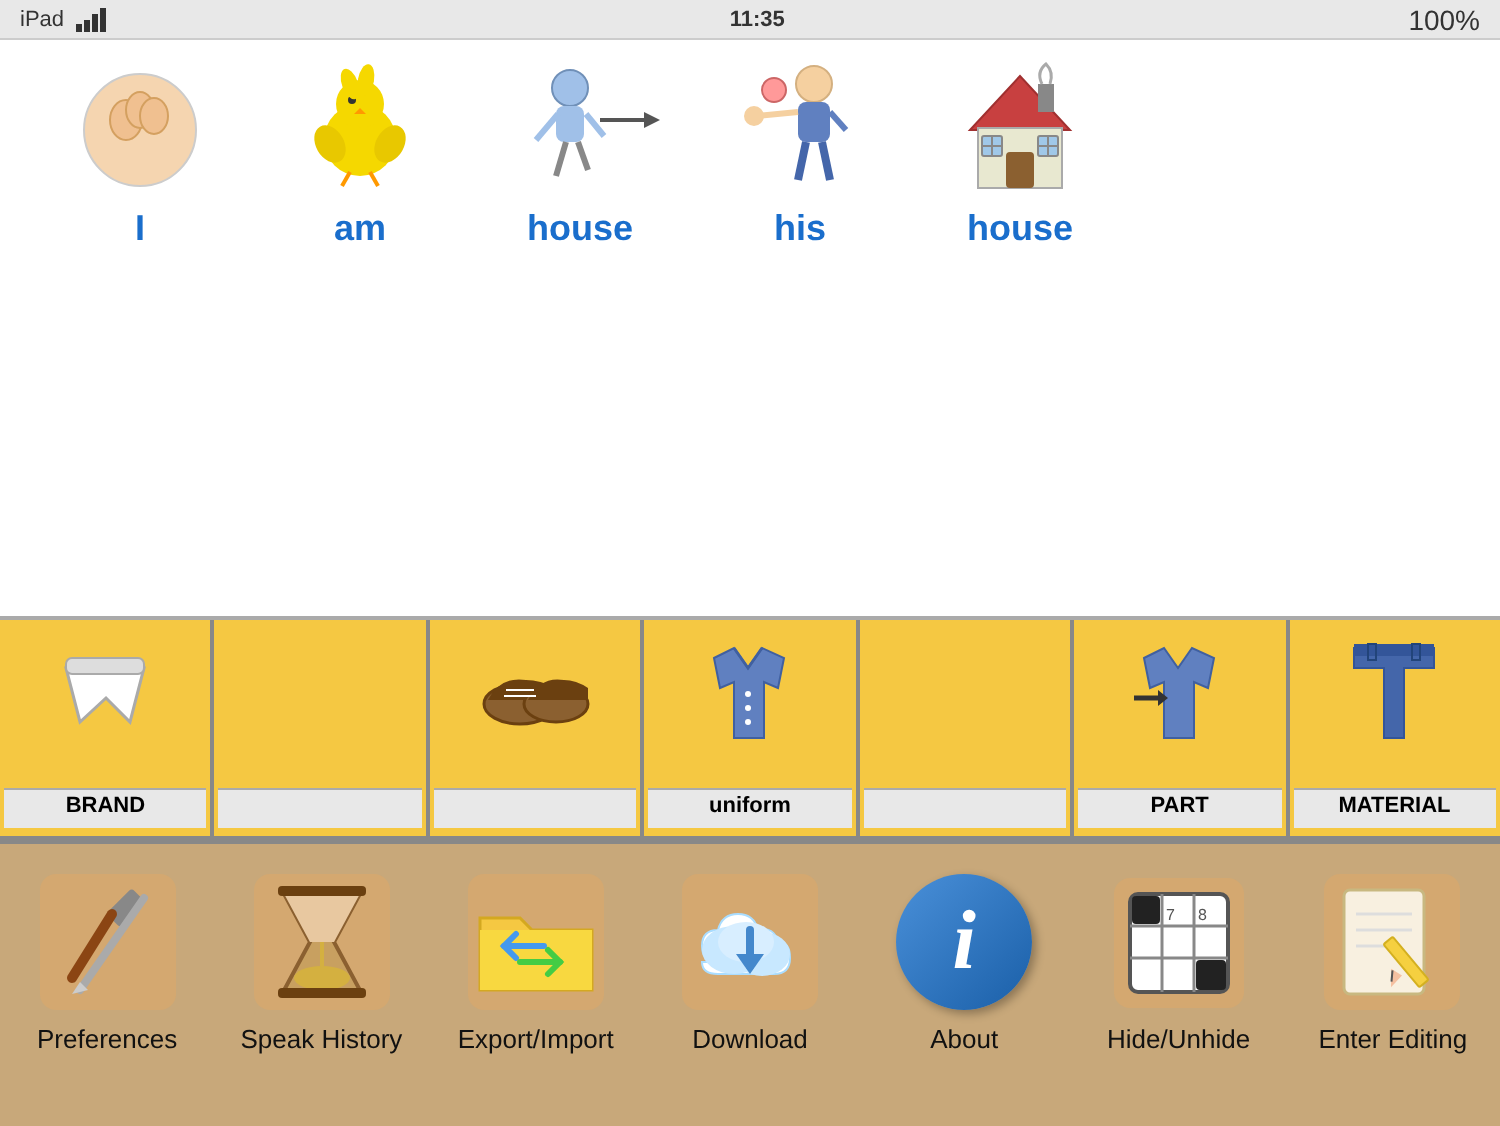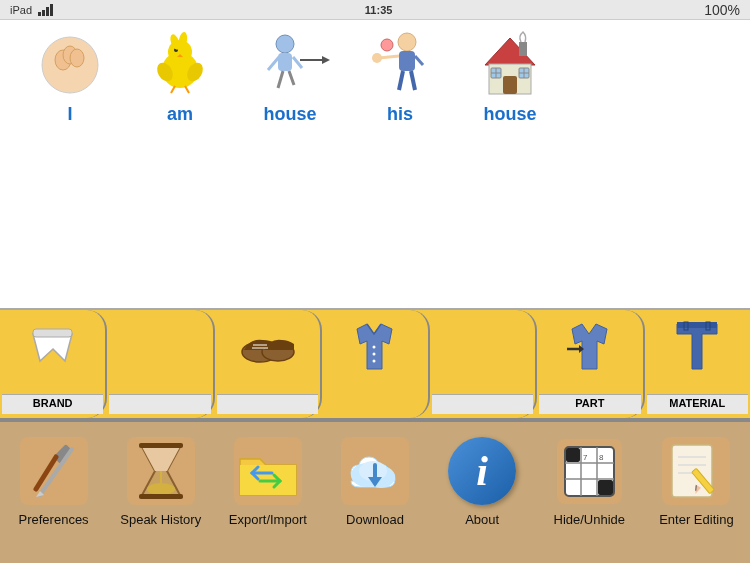--- a/index.html
+++ b/index.html
@@ -68,21 +68,20 @@
 
     .cat-cell {
       flex: 1;
       border-right: 2px solid #888;
       display: flex;
       flex-direction: column;
       align-items: center;
       justify-content: space-between;
       padding: 4px 2px;
       position: relative;
-      border-radius: 20px;
     }
     .cat-cell:last-child { border-right: none; }
 
     .cat-icon-area {
       width: 100%;
       height: 65px;
       display: flex;
       align-items: center;
       justify-content: center;
       font-size: 30px;
@@ -328,20 +327,21 @@
 
         <path d="M10,10 L20,5 L27,15 L34,5 L45,10 L42,25 L35,22 L35,50 L20,50 L20,22 L13,25 Z" fill="#6080c0" stroke="#4060a0" stroke-width="1"></path>
 
         <path d="M20,5 L27,15 L34,5" fill="none" stroke="#4060a0" stroke-width="1.5"></path>
 
         <circle cx="27" cy="28" r="1.5" fill="white"></circle>
         <circle cx="27" cy="35" r="1.5" fill="white"></circle>
         <circle cx="27" cy="42" r="1.5" fill="white"></circle>
       </svg>
     </div>
+    <div class="cat-label-bar">uniform</div>
   </div>
 
   <div class="cat-cell">
     <div class="cat-icon-area"></div>
     <div class="cat-label-bar"></div>
   </div>
 
   <div class="cat-cell">
     <div class="cat-icon-area">
       <svg width="55" height="55" viewBox="0 0 55 55">

